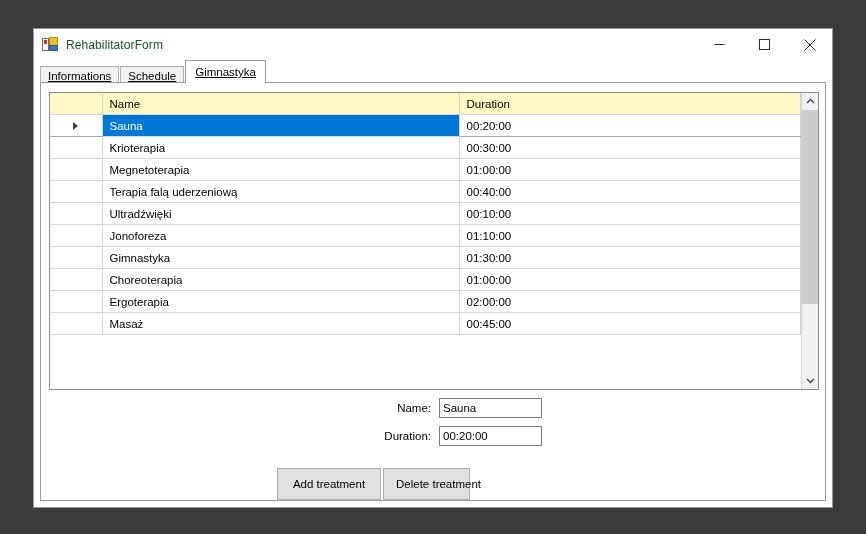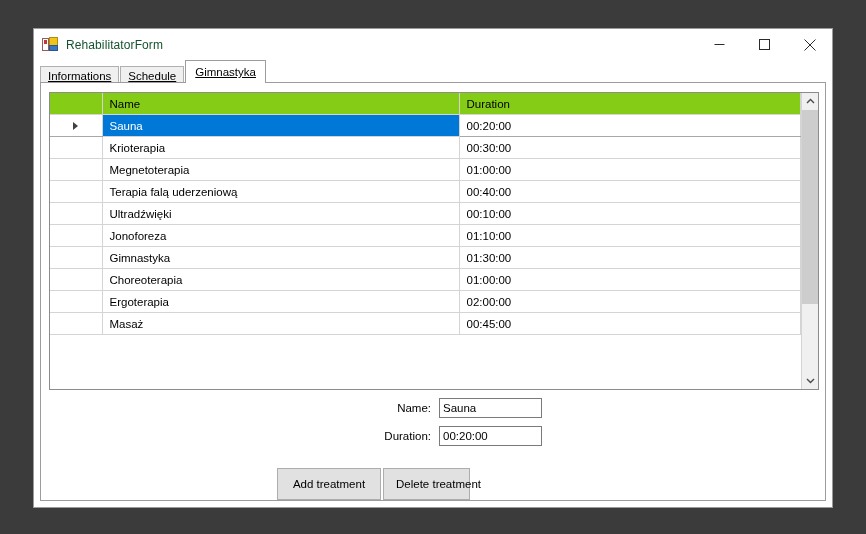--- a/index.html
+++ b/index.html
@@ -156,21 +156,21 @@
     table-layout: fixed;
     width: 100%;
     font-size: 11.5px;
     color: #000000;
   }
   table.dgv col.c-rowhdr { width: 52px; }
   table.dgv col.c-name   { width: 357px; }
   table.dgv col.c-dur    { width: auto; }
 
   table.dgv th {
-    background: #84cc16;
+    background: #fef9c3;
     font-weight: normal;
     text-align: left;
     height: 21px;
     padding: 0 0 0 7px;
     border-right: 1px solid #d4d4d4;
     border-bottom: 1px solid #d4d4d4;
     color: #000000;
     font-size: 11.5px;
     vertical-align: middle;
   }

